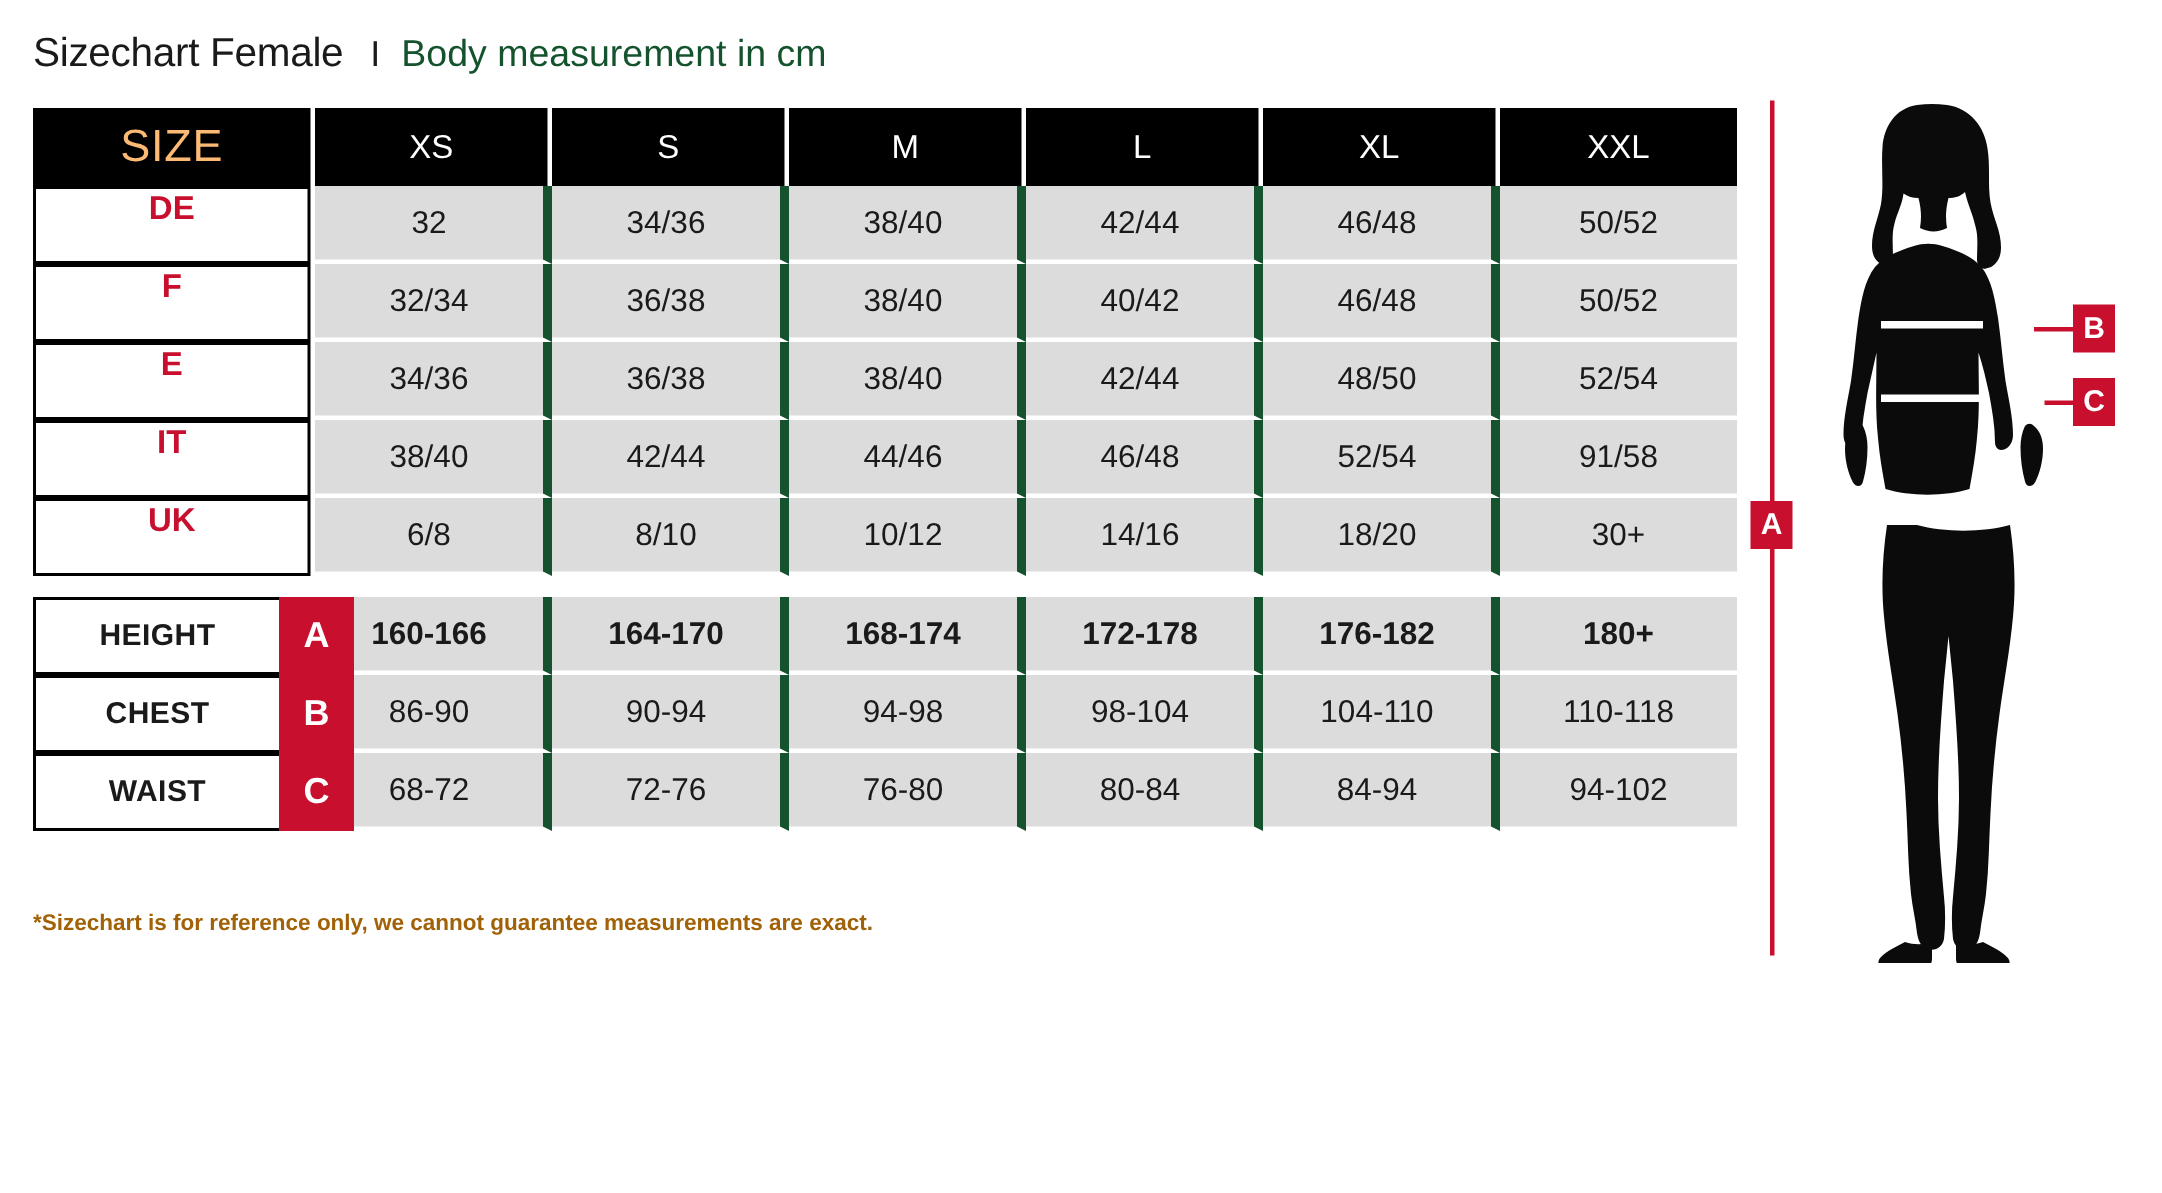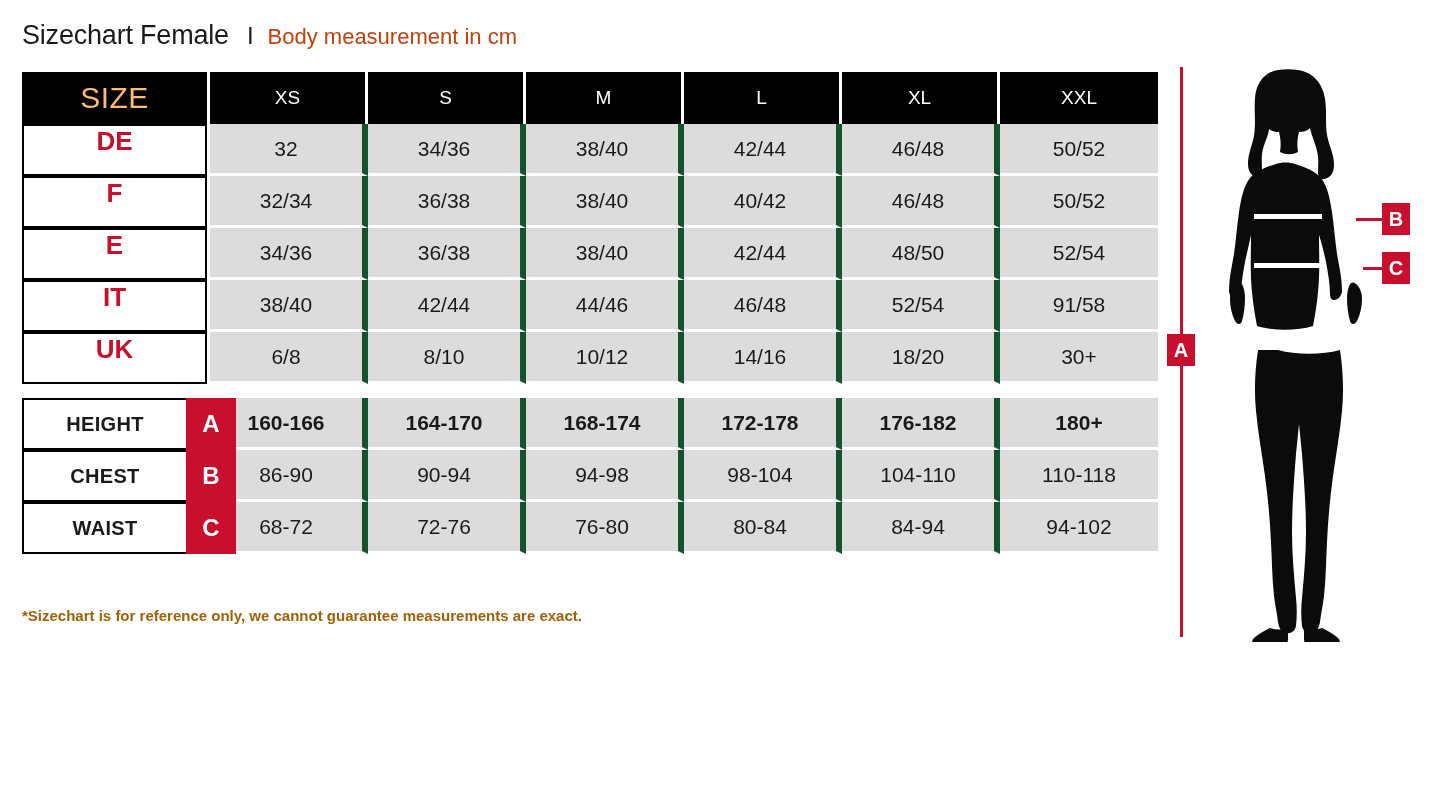--- a/index.html
+++ b/index.html
@@ -34,23 +34,23 @@
     color: #1a1a1a;
     letter-spacing: -0.2px;
   }
   .title-sep {
     font-size: 24px;
     font-weight: normal;
     color: #1a1a1a;
     margin: 0 14px 0 18px;
   }
   .title-sub {
-    font-size: 22px;
+    font-size: 25px;
     font-weight: normal;
-    color: #c2410c;
+    color: #14532d;
   }
 
   
   .table-wrap {
     position: absolute;
     left: 22px;
     top: 72px;
     width: 1136px;
   }
   table.sizechart {
@@ -66,21 +66,21 @@
   col.c-label { width: 188px; }
   col.c-size  { width: 158px; }
 
   
   .hdr-cell {
     background: #000000;
     color: #ffffff;
     height: 52px;
     text-align: center;
     vertical-align: middle;
-    font-size: 19px;
+    font-size: 22px;
     font-weight: normal;
     border-right: 3px solid #ffffff;
   }
   .hdr-cell.last { border-right: none; }
   .hdr-label {
     background: #000000;
     color: #fdba74;
     height: 52px;
     text-align: center;
     vertical-align: middle;
@@ -90,21 +90,21 @@
   }
 
   
   .reg-label {
     height: 52px;
     border: 2px solid #000000;
     text-align: center;
     vertical-align: middle;
     color: #c8102e;
     font-weight: bold;
-    font-size: 26px;
+    font-size: 22px;
     background: #ffffff;
   }
   .reg-label-td { padding-right: 3px !important; background: #fff; }
   .val-cell {
     background: #dcdcdc;
     height: 52px;
     text-align: center;
     vertical-align: middle;
     font-size: 21px;
     color: #1a1a1a;

